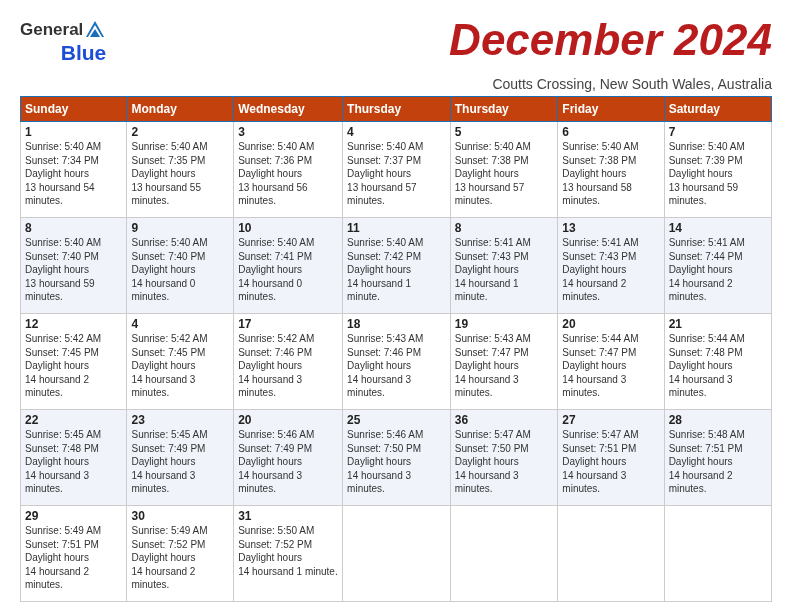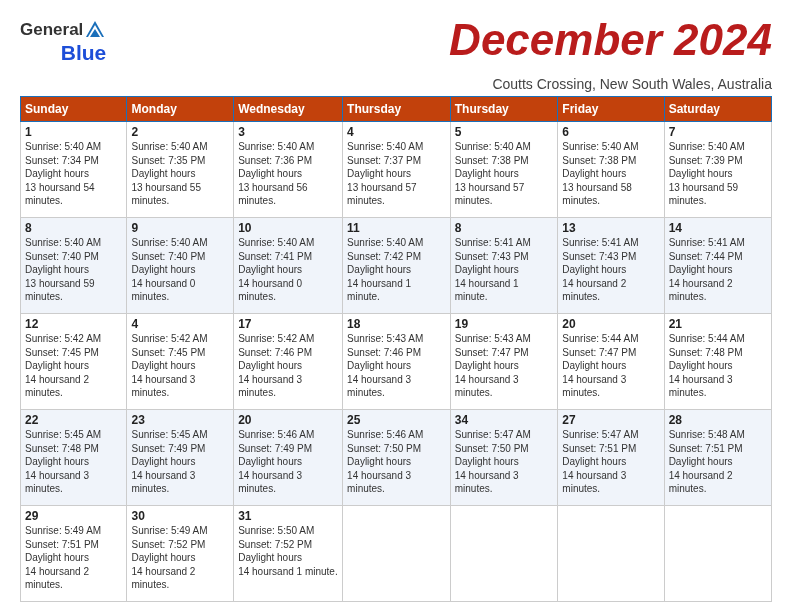--- a/index.html
+++ b/index.html
@@ -231,21 +231,21 @@
           </td>
           <td>
             <span class="day-num">20</span>
 <div class="day-info">Sunrise: 5:46 AM<br>Sunset: 7:49 PM<br>Daylight hours<br>14 hoursand 3 minutes.</div>
           </td>
           <td>
             <span class="day-num">25</span>
 <div class="day-info">Sunrise: 5:46 AM<br>Sunset: 7:50 PM<br>Daylight hours<br>14 hoursand 3 minutes.</div>
           </td>
           <td>
-            <span class="day-num">34</span>
+            <span class="day-num">36</span>
 <div class="day-info">Sunrise: 5:47 AM<br>Sunset: 7:50 PM<br>Daylight hours<br>14 hoursand 3 minutes.</div>
           </td>
           <td>
             <span class="day-num">27</span>
 <div class="day-info">Sunrise: 5:47 AM<br>Sunset: 7:51 PM<br>Daylight hours<br>14 hoursand 3 minutes.</div>
           </td>
           <td>
             <span class="day-num">28</span>
 <div class="day-info">Sunrise: 5:48 AM<br>Sunset: 7:51 PM<br>Daylight hours<br>14 hoursand 2 minutes.</div>
           </td>

